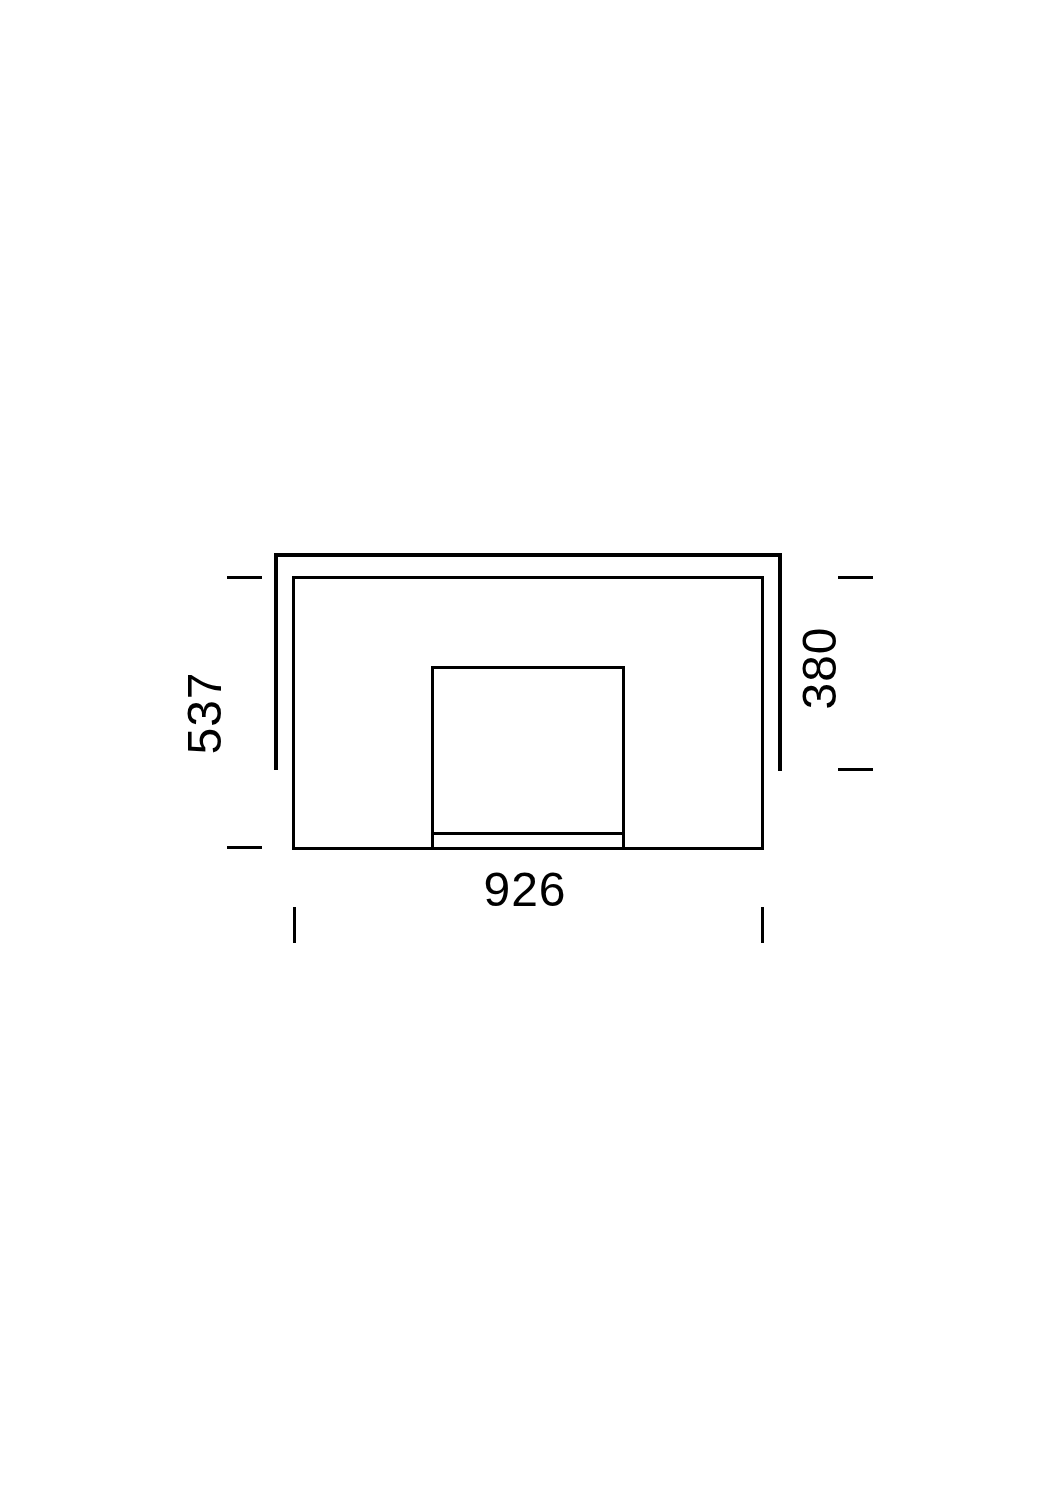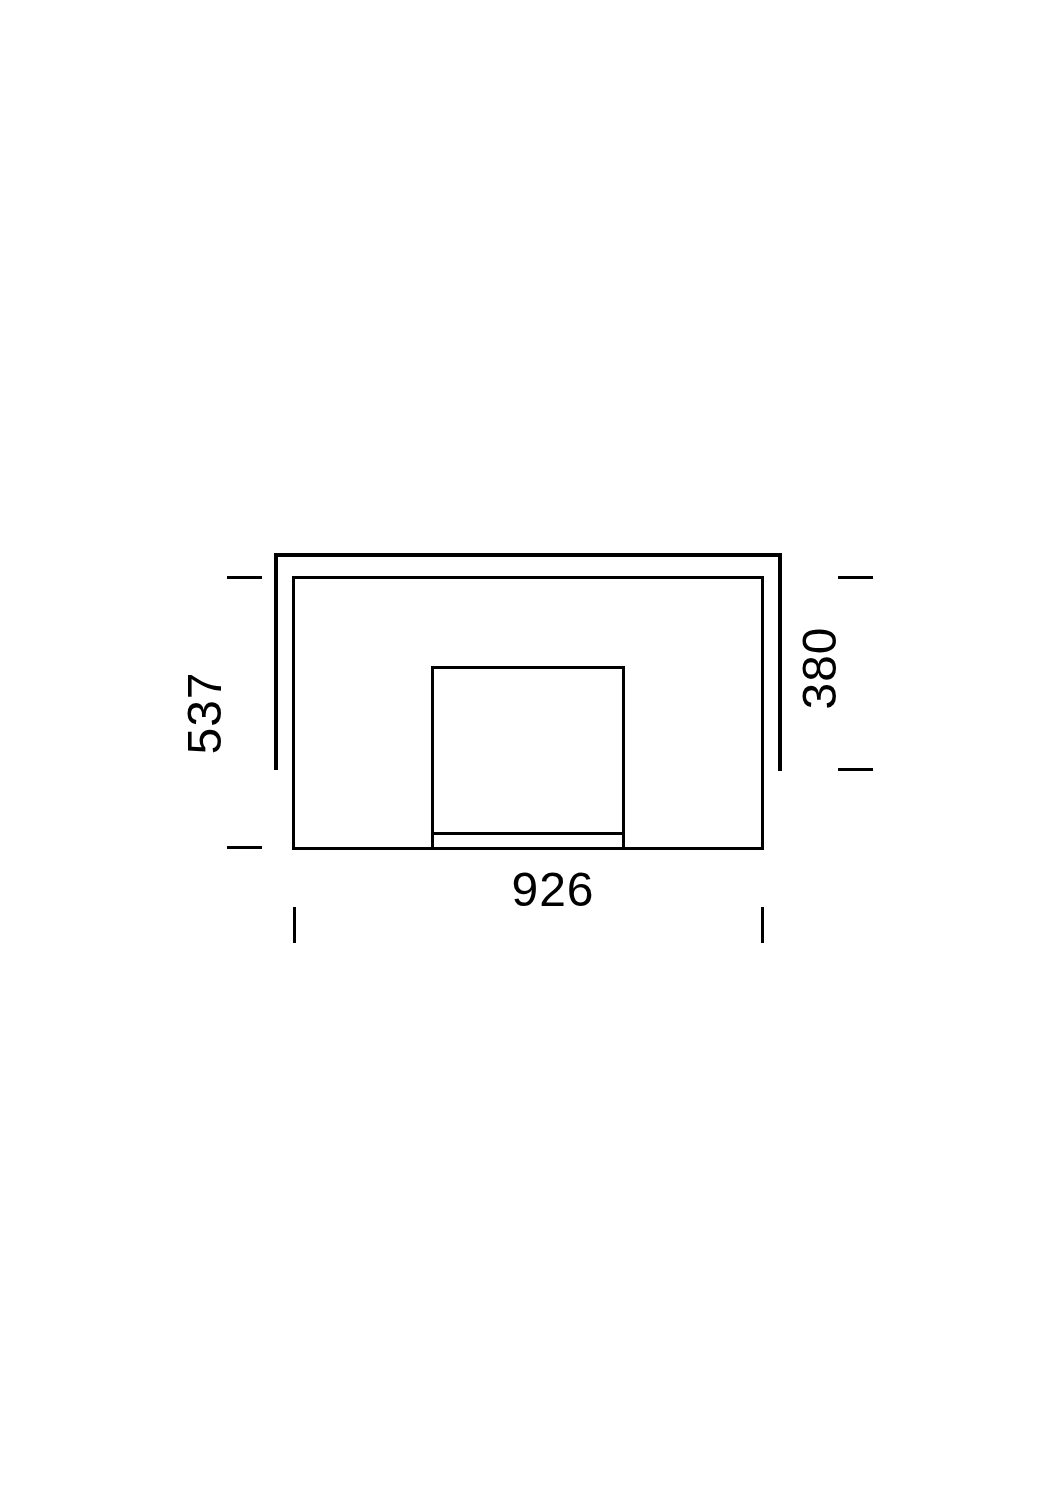--- a/index.html
+++ b/index.html
@@ -58,21 +58,21 @@
     color: var(--line-color, #000000);
     white-space: nowrap;
     transform: translate(-50%, -50%);
     letter-spacing: 1px;
   }
   .dim-label.vertical {
     transform: translate(-50%, -50%) rotate(-90deg);
   }
   .label-left   { left: 205px; top: 713px; }
   .label-right  { left: 820px; top: 668px; }
-  .label-bottom { left: 525px; top: 890px; margin-left: 28px; }
+  .label-bottom { left: 525px; top: 890px; }
 </style>
 </head>
 <body>
 
 <div class="canvas">
 
   <div class="ln outer-top"></div>
   <div class="ln outer-left"></div>
   <div class="ln outer-right"></div>
 

